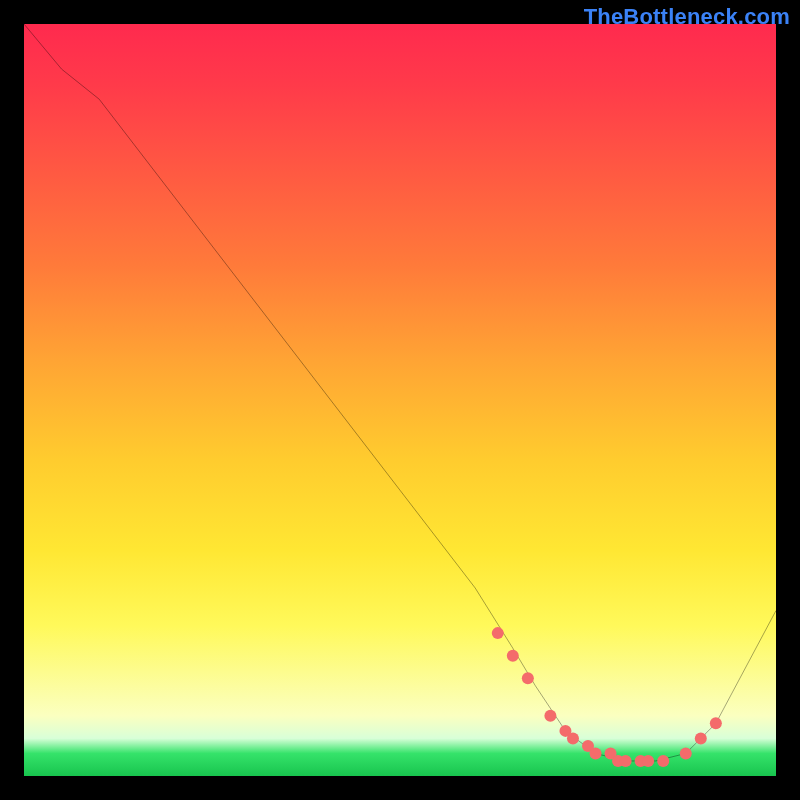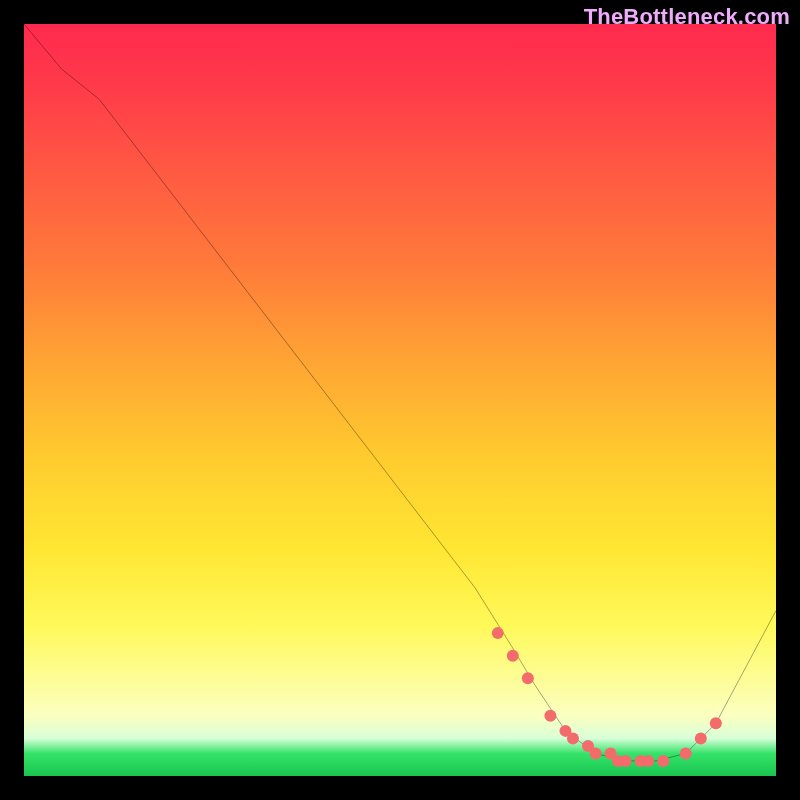--- a/index.html
+++ b/index.html
@@ -37,21 +37,21 @@
       #fbffc0 92%,
       #d8ffd8 95%,
       #35e36a 97%,
       #18c44e 100%
     );
   }
   .watermark {
     position: absolute;
     top: 4px;
     right: 10px;
-    color: #f0abfc;
+    color: #3b82f6;
     font-size: 22px;
     font-weight: 600;
     letter-spacing: 0.2px;
     user-select: none;
   }
 </style>
 </head>
 <body>
 
 <div class="stage">

